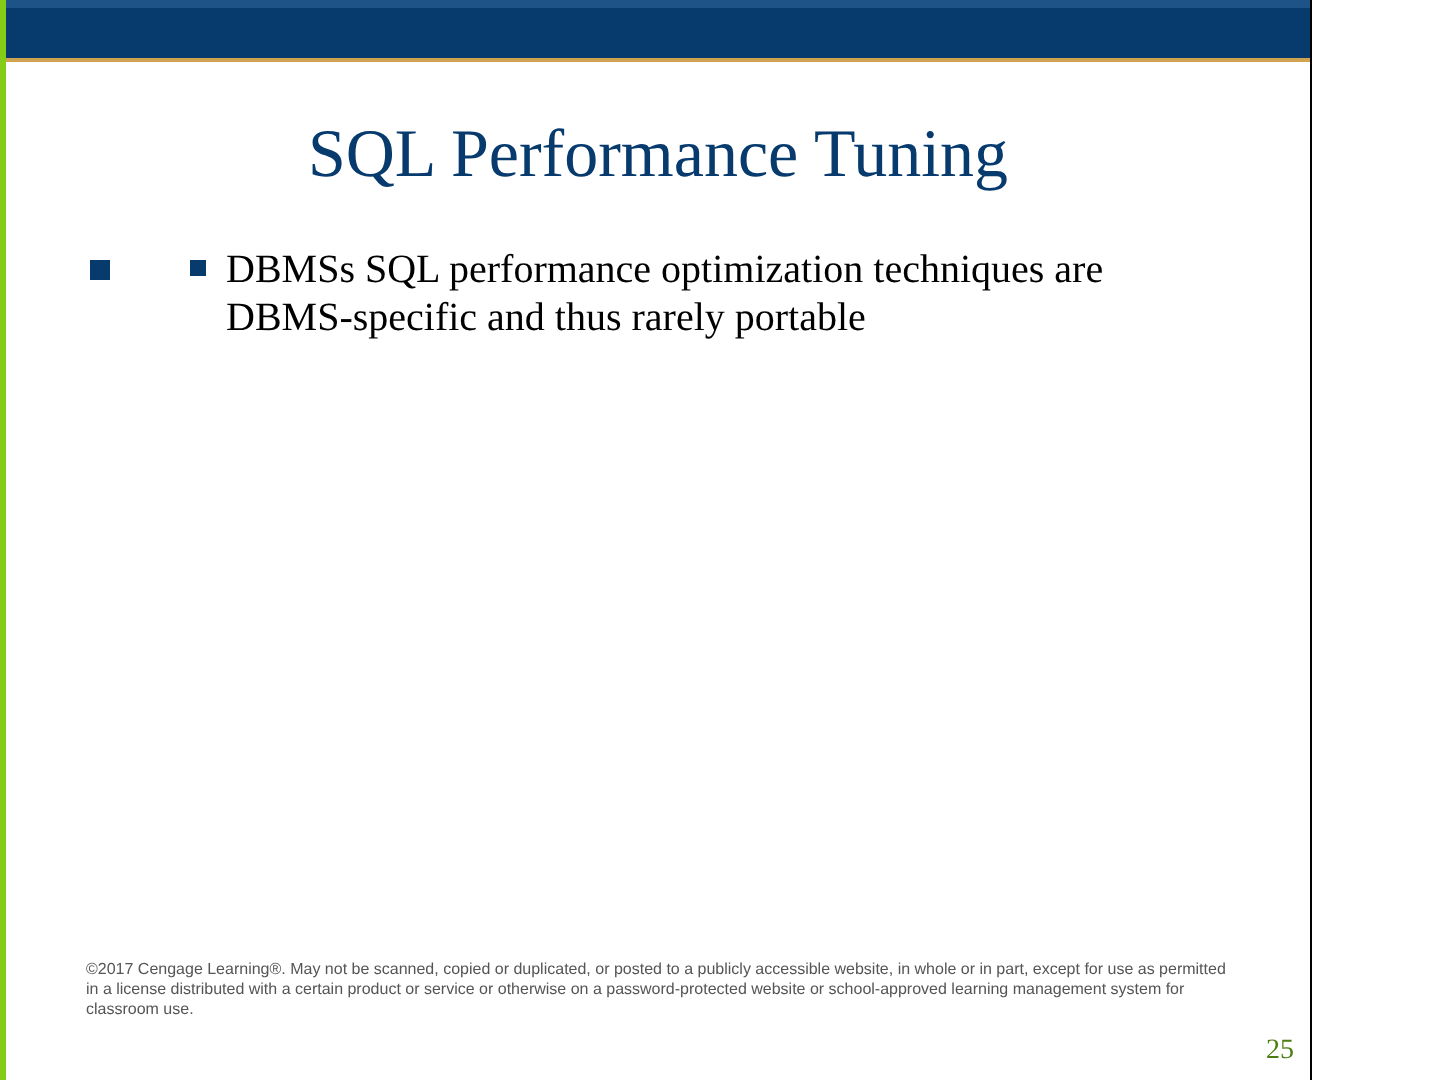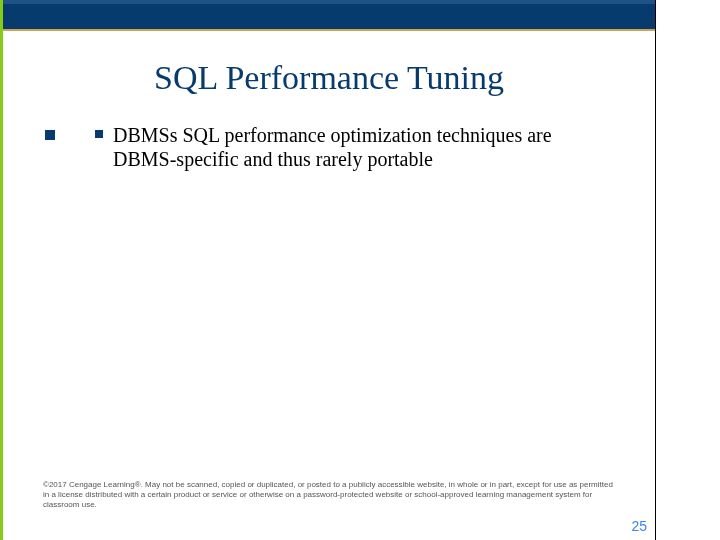--- a/index.html
+++ b/index.html
@@ -59,23 +59,23 @@
     font-family: Arial, Helvetica, sans-serif;
     font-size: 8px;
     color: #555;
     text-align: left;
     line-height: 1.25;
   }
   .page-num {
     position: absolute;
     bottom: 6px;
     right: 8px;
-    font-family: Liberation Sans, sans-serif;
+    font-family: Liberation Serif, serif;
     font-size: 14px;
-    color: #3b82f6;
+    color: #4d7c0f;
   }
 </style>
 </head>
 <body>
 
 <div class="slide">
   <div class="top-bar">
     <div class="lighter"></div>
     <div class="fill"></div>
   </div>

